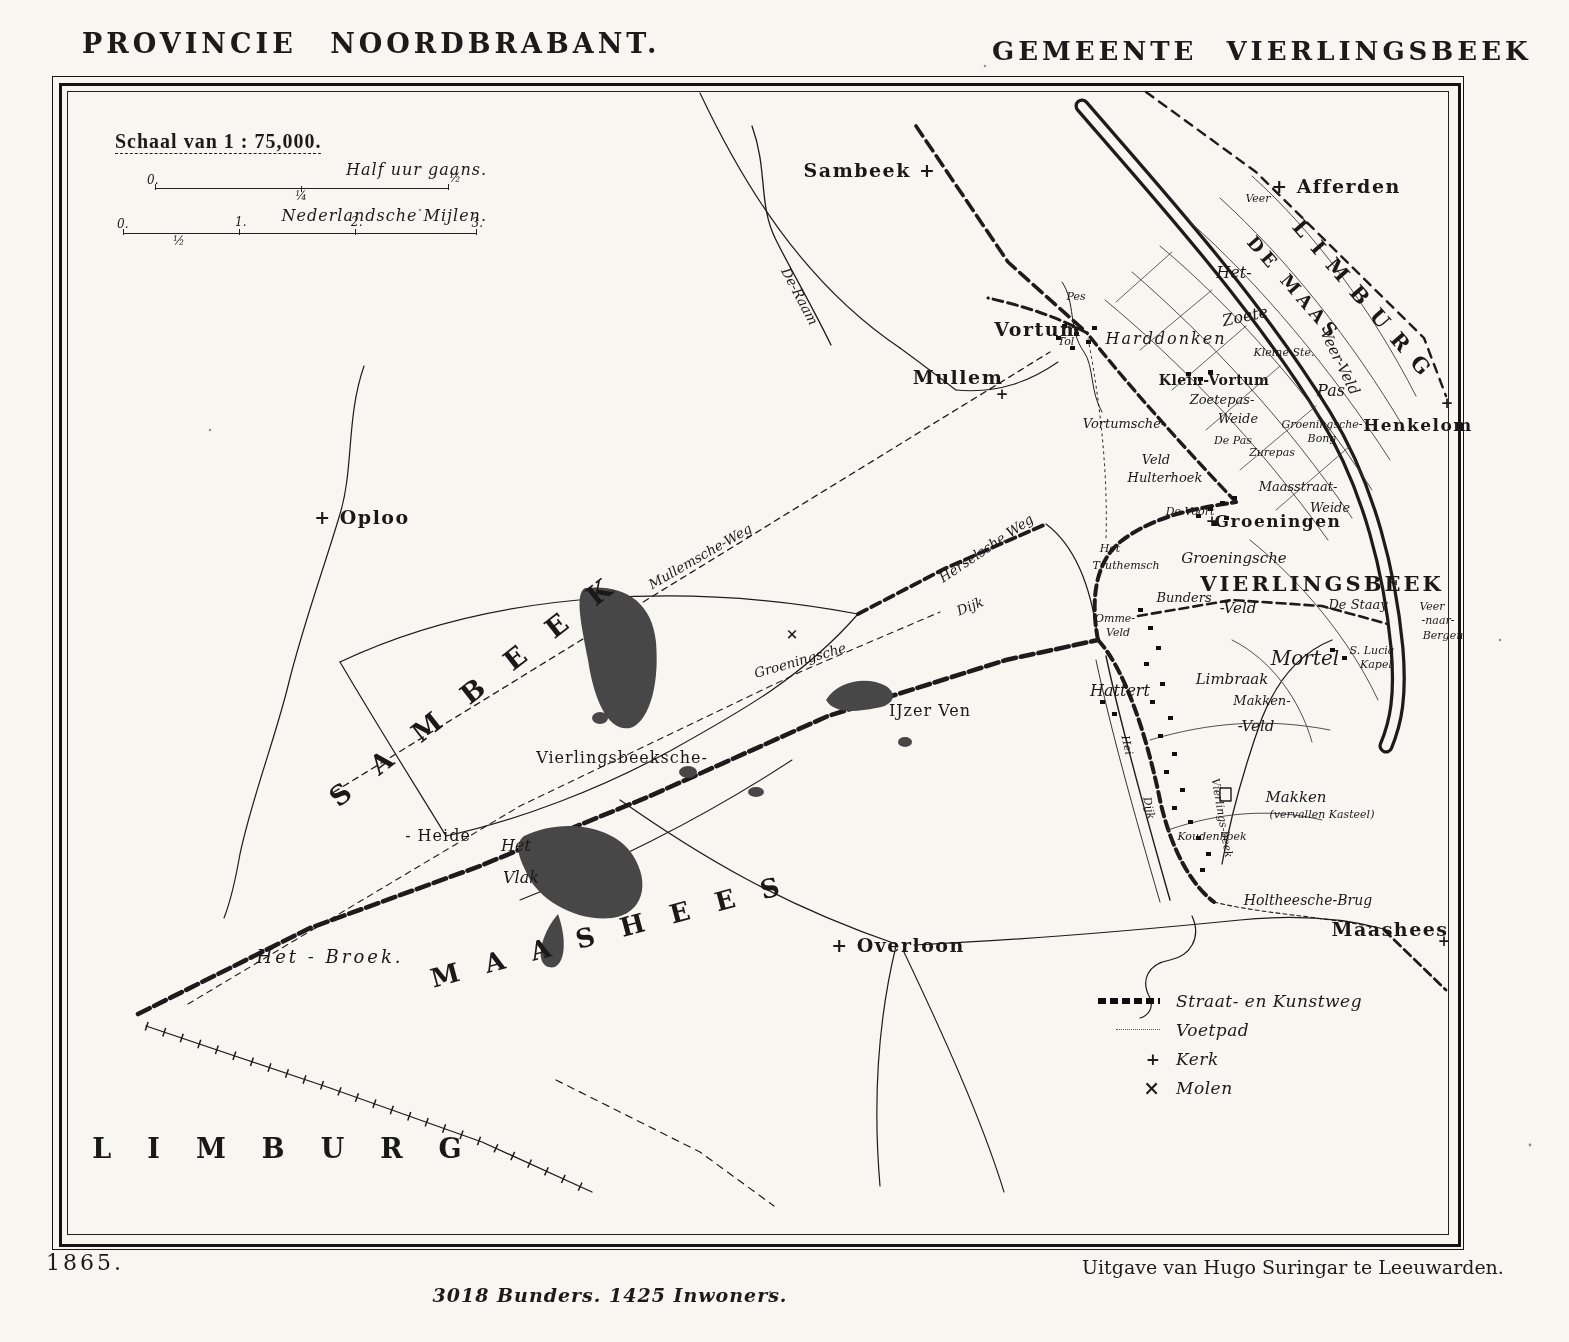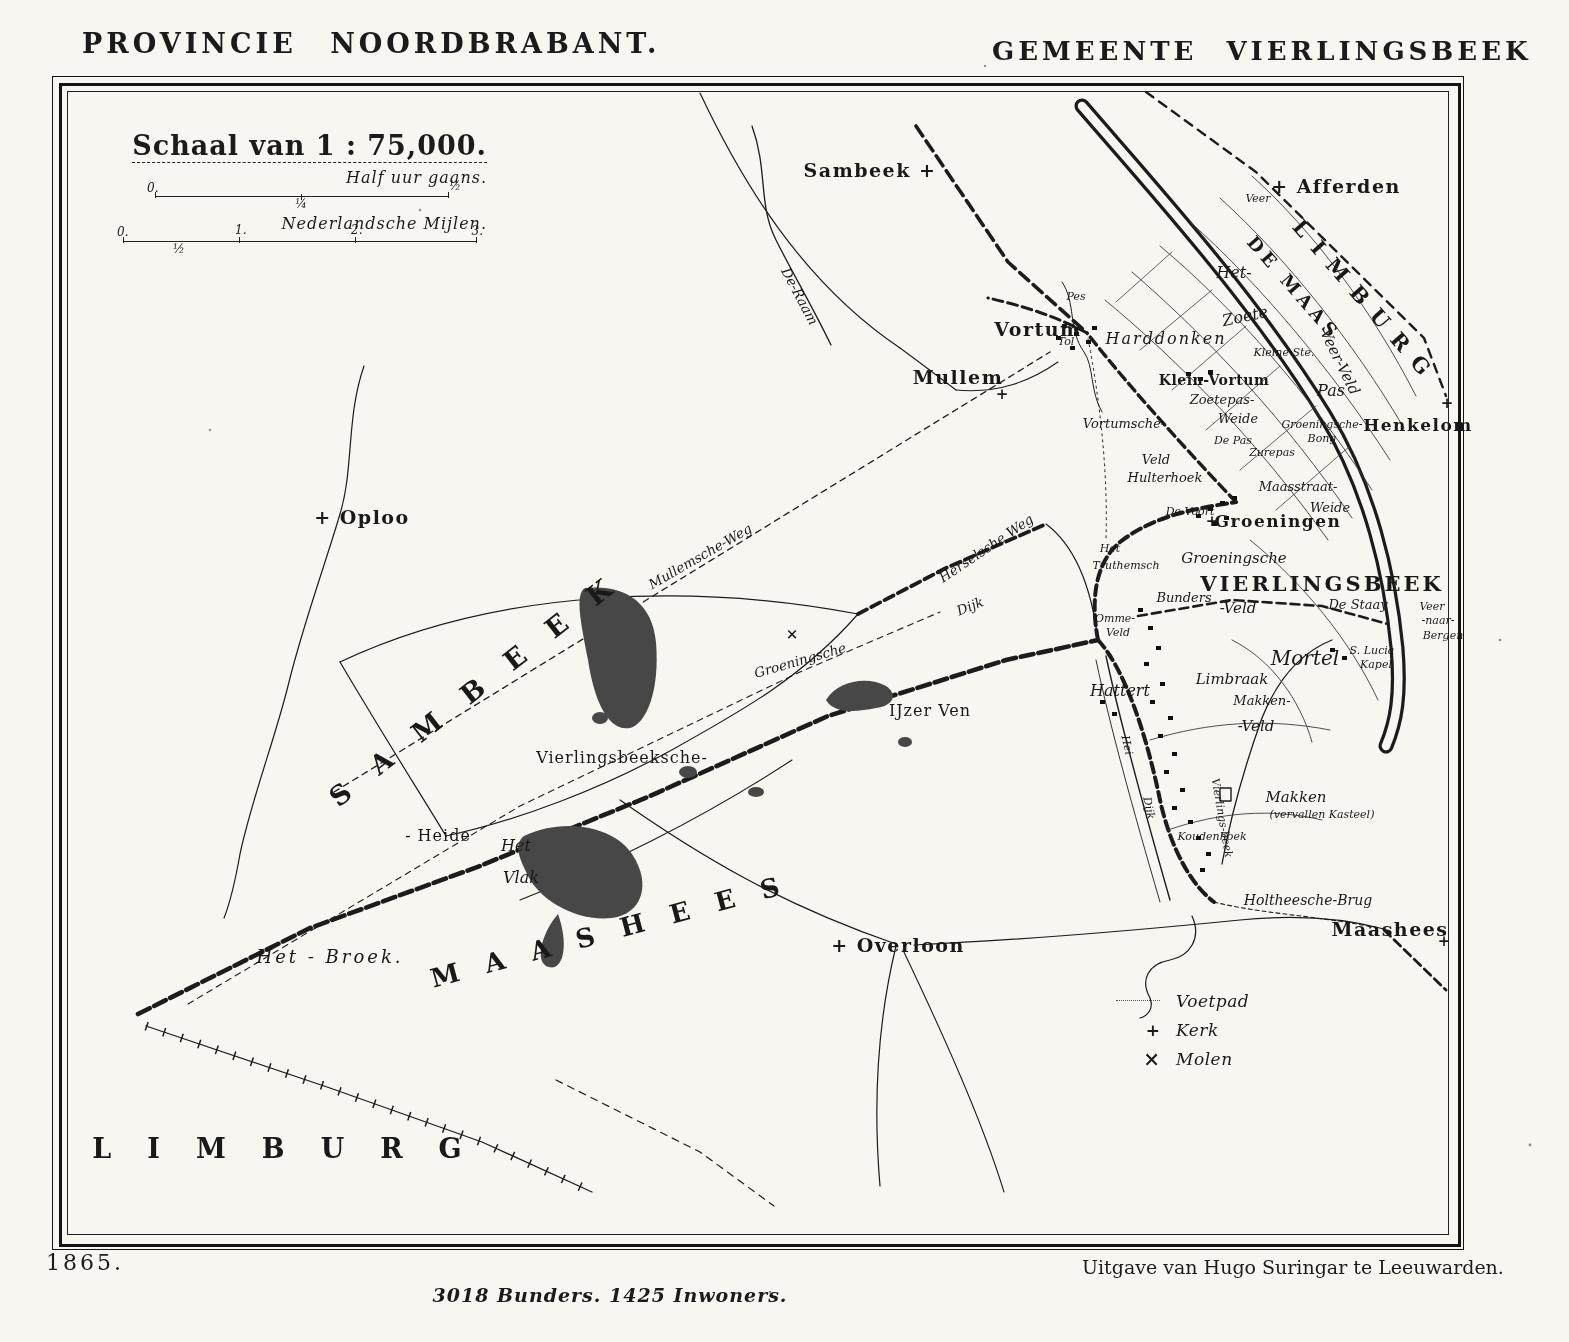--- a/index.html
+++ b/index.html
@@ -26,21 +26,21 @@
   .city{font-size:21px;font-weight:700;letter-spacing:3px;}
   .big{font-weight:700;}
   .ham{font-size:16px;letter-spacing:1px;}
   .f{font-style:italic;font-size:13px;}
   .fs{font-style:italic;font-size:11px;}
   .road{font-style:italic;font-size:13.5px;}
   .roadsm{font-style:italic;font-size:11px;}
   .cross{font-size:15px;font-weight:700;}
   
   .scale-block{position:absolute;left:115px;top:130px;width:372px;z-index:4;}
-  .scale-title{text-align:right;font-size:27px;font-weight:700;letter-spacing:1px;}
+  .scale-title{text-align:left;font-size:20px;font-weight:700;letter-spacing:1px;font-family:Liberation Serif, serif;}
   .scale-title span{border-bottom:1.6px dashed #222;padding-bottom:1px;}
   .bar-label{text-align:right;font-style:italic;font-size:16px;margin-top:7px;letter-spacing:1px;}
   .bar{position:relative;height:20px;font-size:12px;font-style:italic;}
   .bar .line{position:absolute;border-top:1.2px solid #222;}
   .bar .tk{position:absolute;width:1px;height:6px;background:#222;}
   .bar .tl{position:absolute;}
   .bar1 .line{left:40px;right:38px;top:9px;}
   .bar1 .tk.k0{left:40px;top:5px;} .bar1 .tk.k1{left:50%;top:7px;} .bar1 .tk.k2{right:38px;top:5px;}
   .bar1 .tl.l0{left:32px;top:-6px;} .bar1 .tl.l2{right:26px;top:-8px;} .bar1 .tl.l1{left:50%;top:10px;transform:translateX(-50%);}
   .bar2 .line{left:8px;right:10px;top:8px;}
@@ -315,20 +315,26 @@
       <span class="tk k0"></span>
         <span class="tk k1"></span>
         <span class="tk k2"></span>
         <span class="tk k3"></span>
       <span class="tl lh">½</span>
     </div>
   </div>
 
   <div class="legend" id="legend">
       <div class="legend-row">
+        <span class="sym sym-straat">
+          <i></i>
+        </span>
+        <span class="legend-label">Straat- en Kunstweg</span>
+      </div>
+      <div class="legend-row">
         <span class="sym sym-voetpad">
           <i></i>
         </span>
         <span class="legend-label">Voetpad</span>
       </div>
       <div class="legend-row">
         <span class="sym sym-kerk">+</span>
         <span class="legend-label">Kerk</span>
       </div>
       <div class="legend-row">

